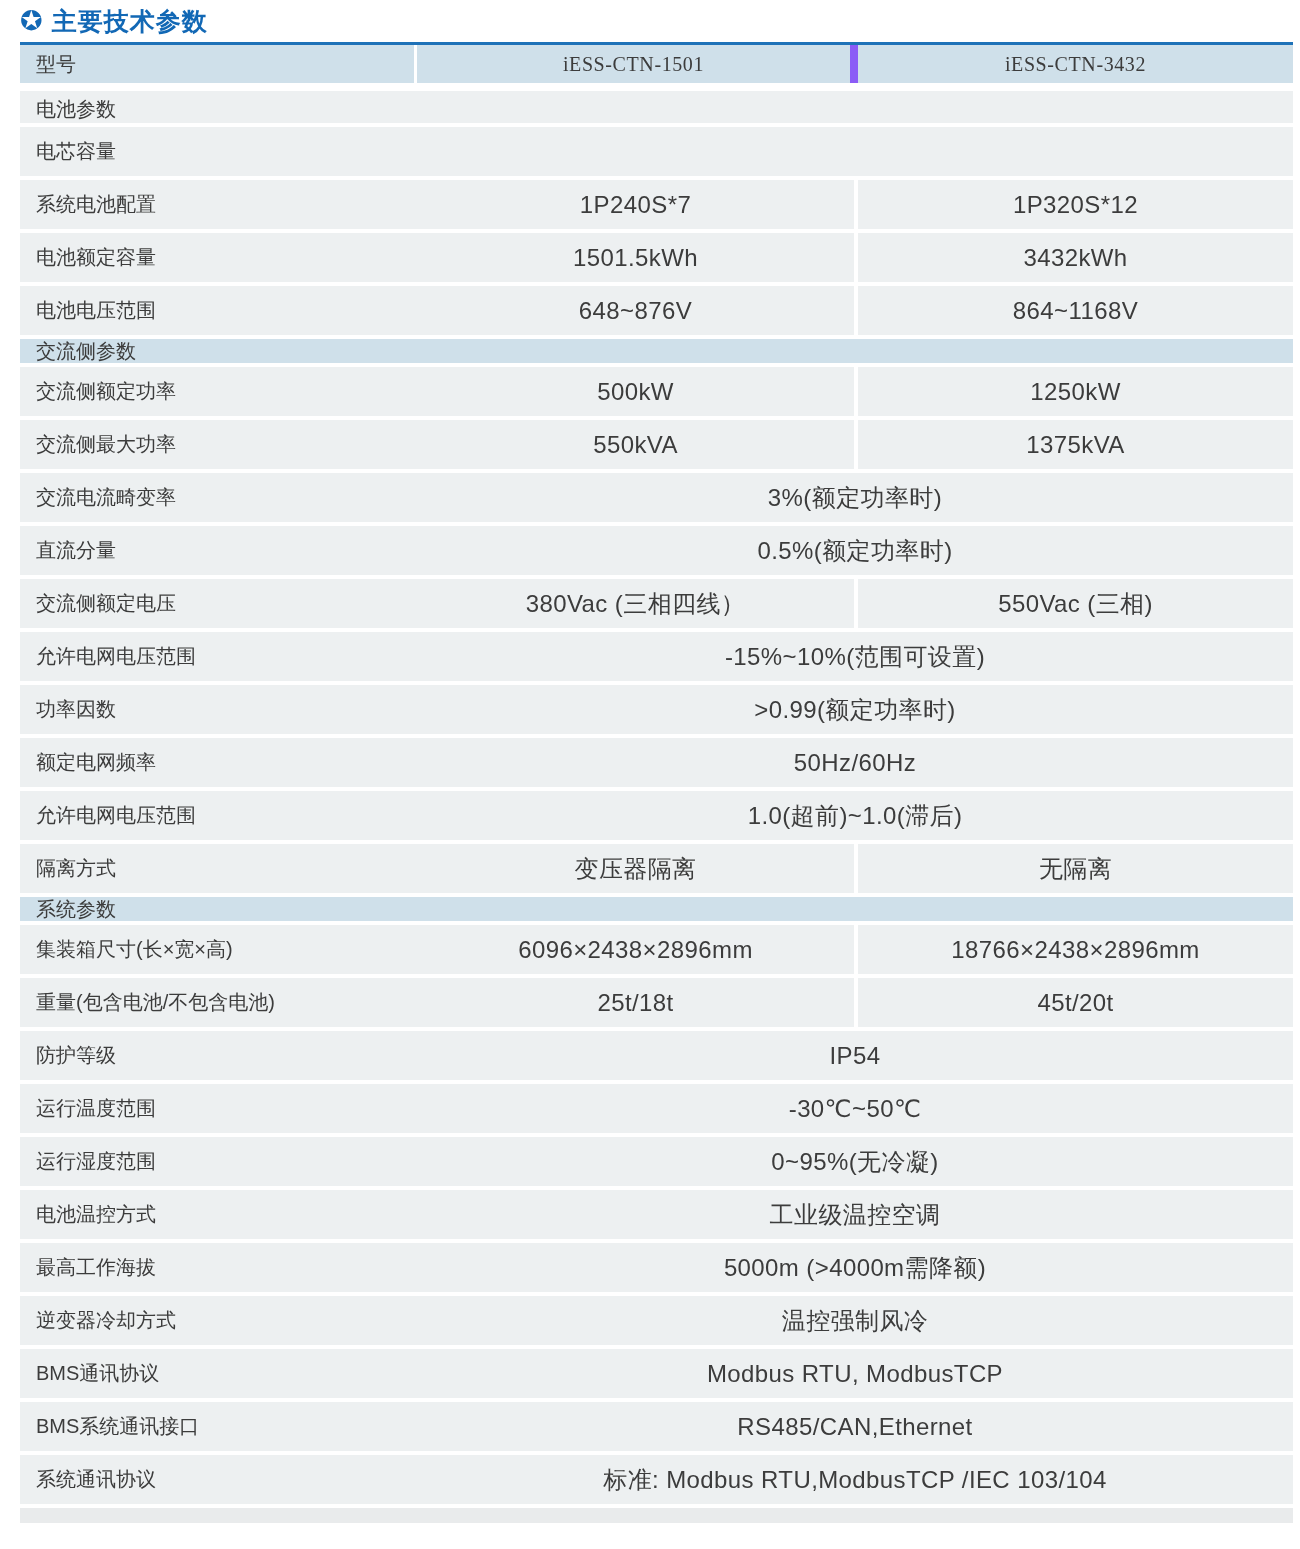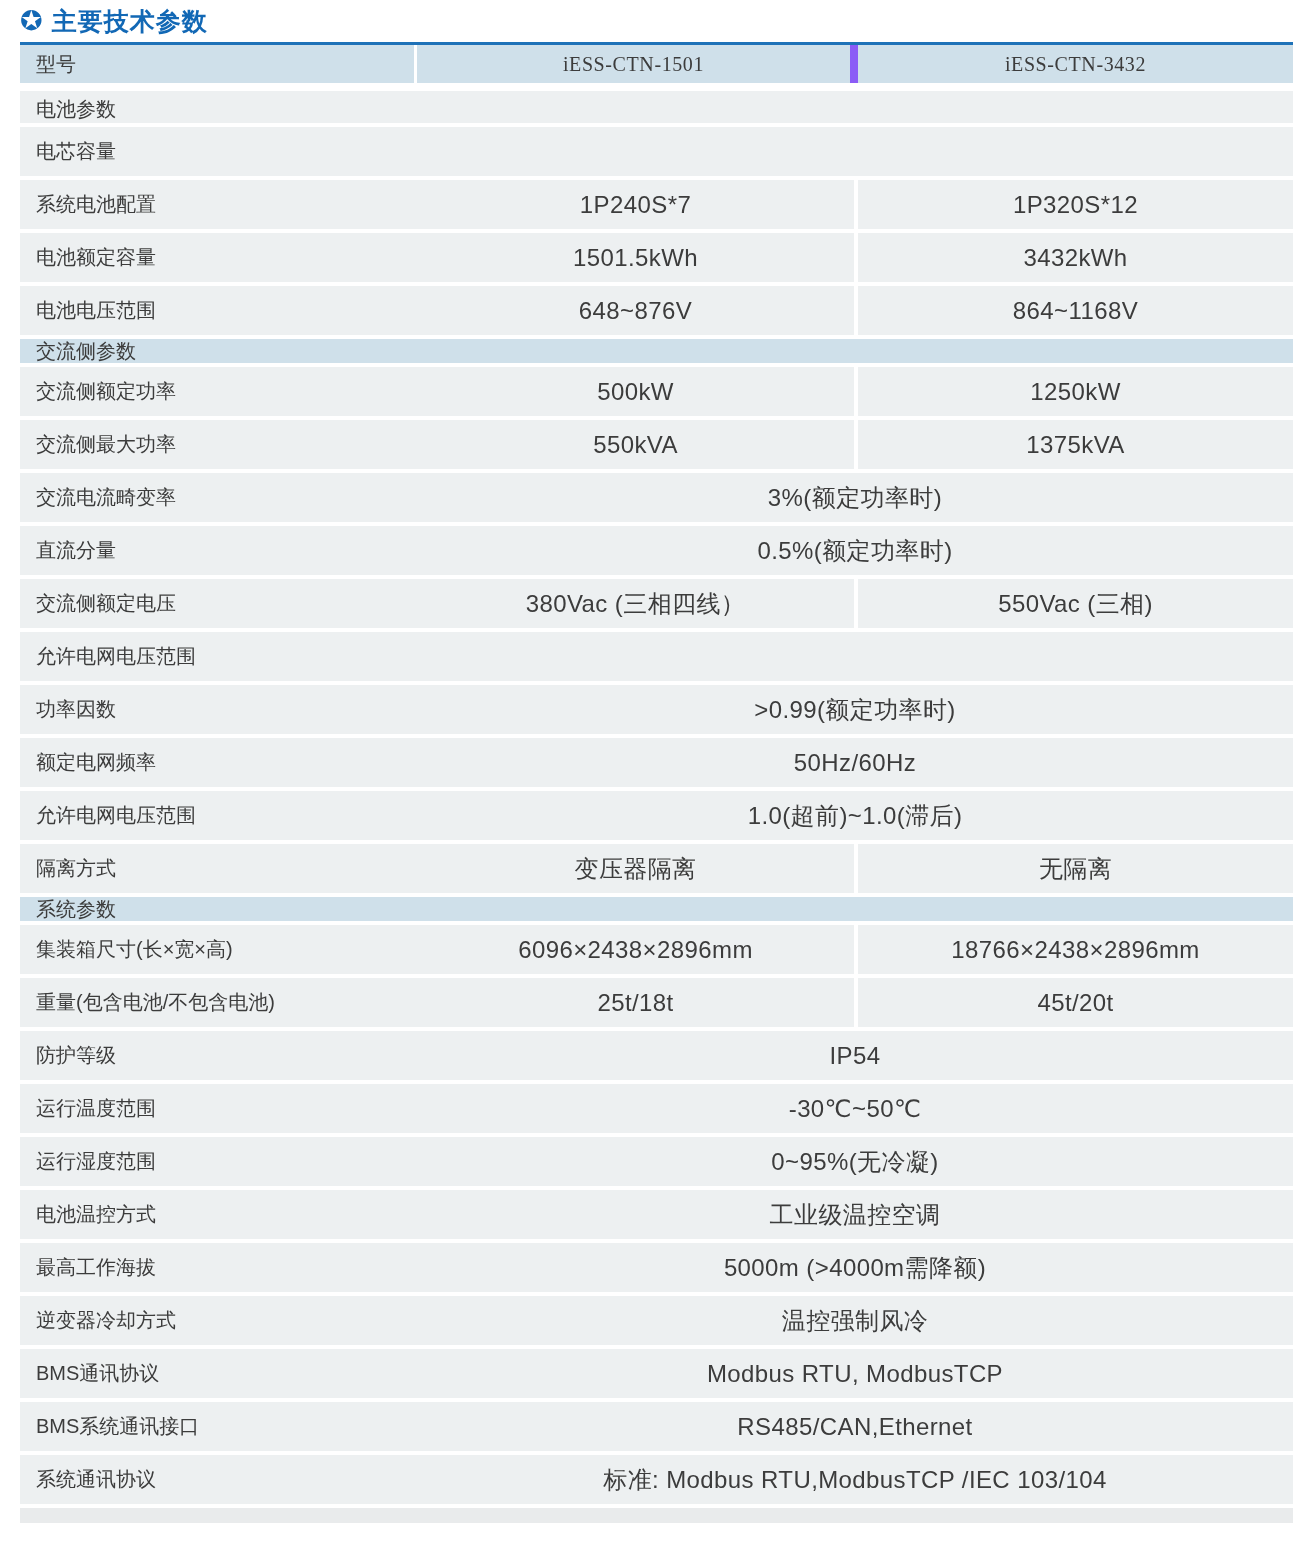--- a/index.html
+++ b/index.html
@@ -88,20 +88,21 @@
           <div class="cell-label">直流分量</div>
           <div class="cell-v cell-span">0.5%(额定功率时)</div>
         </div>
         <div class="trow row2">
           <div class="cell-label">交流侧额定电压</div>
           <div class="cell-v cell-v1">380Vac (三相四线）</div>
           <div class="cell-v cell-v2">550Vac (三相)</div>
         </div>
         <div class="trow span">
           <div class="cell-label">允许电网电压范围</div>
+          <div class="cell-v cell-span">-15%~10%(范围可设置)</div>
         </div>
         <div class="trow span">
           <div class="cell-label">功率因数</div>
           <div class="cell-v cell-span">&gt;0.99(额定功率时)</div>
         </div>
         <div class="trow span">
           <div class="cell-label">额定电网频率</div>
           <div class="cell-v cell-span">50Hz/60Hz</div>
         </div>
         <div class="trow span">

